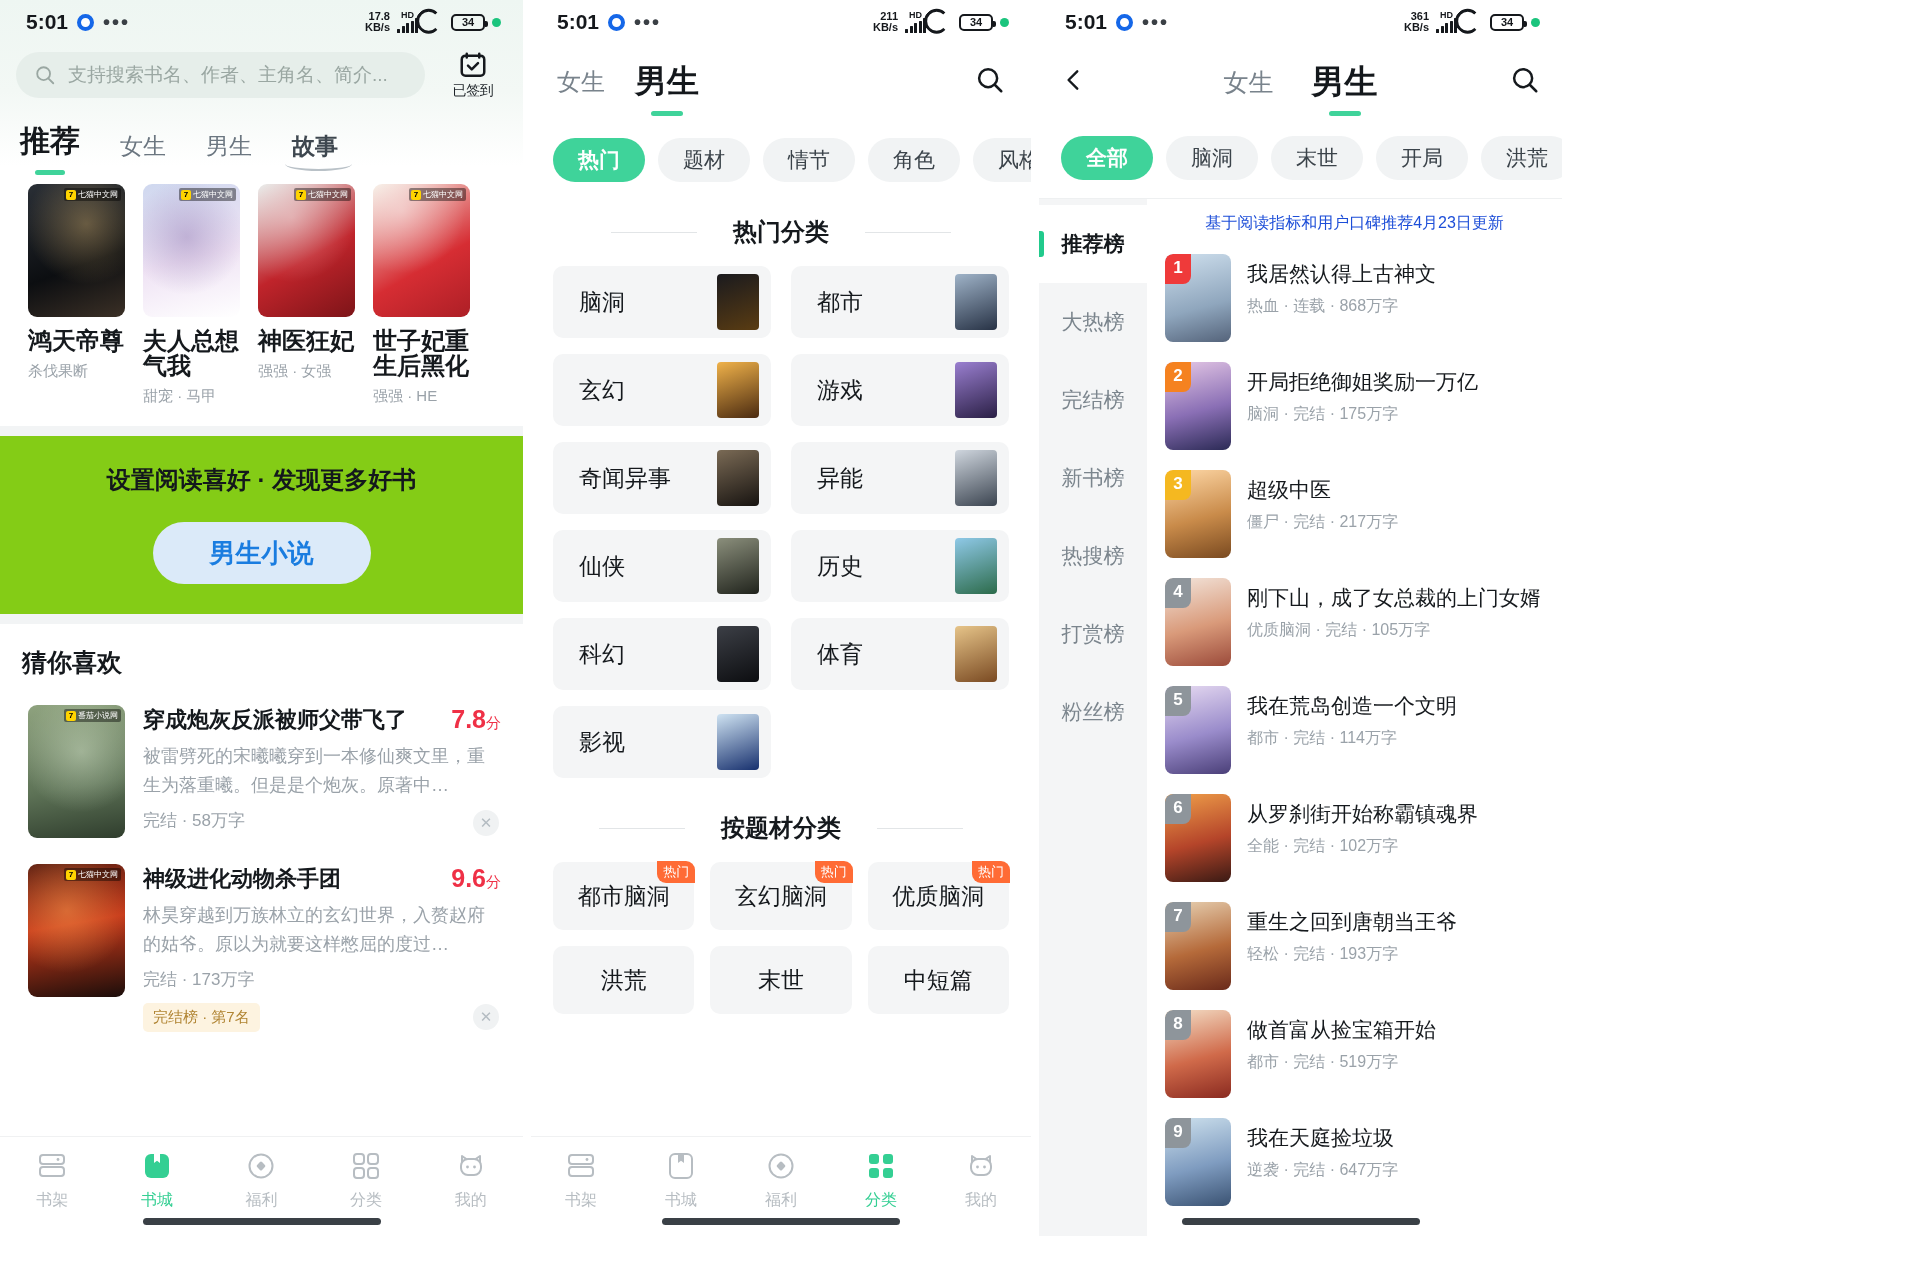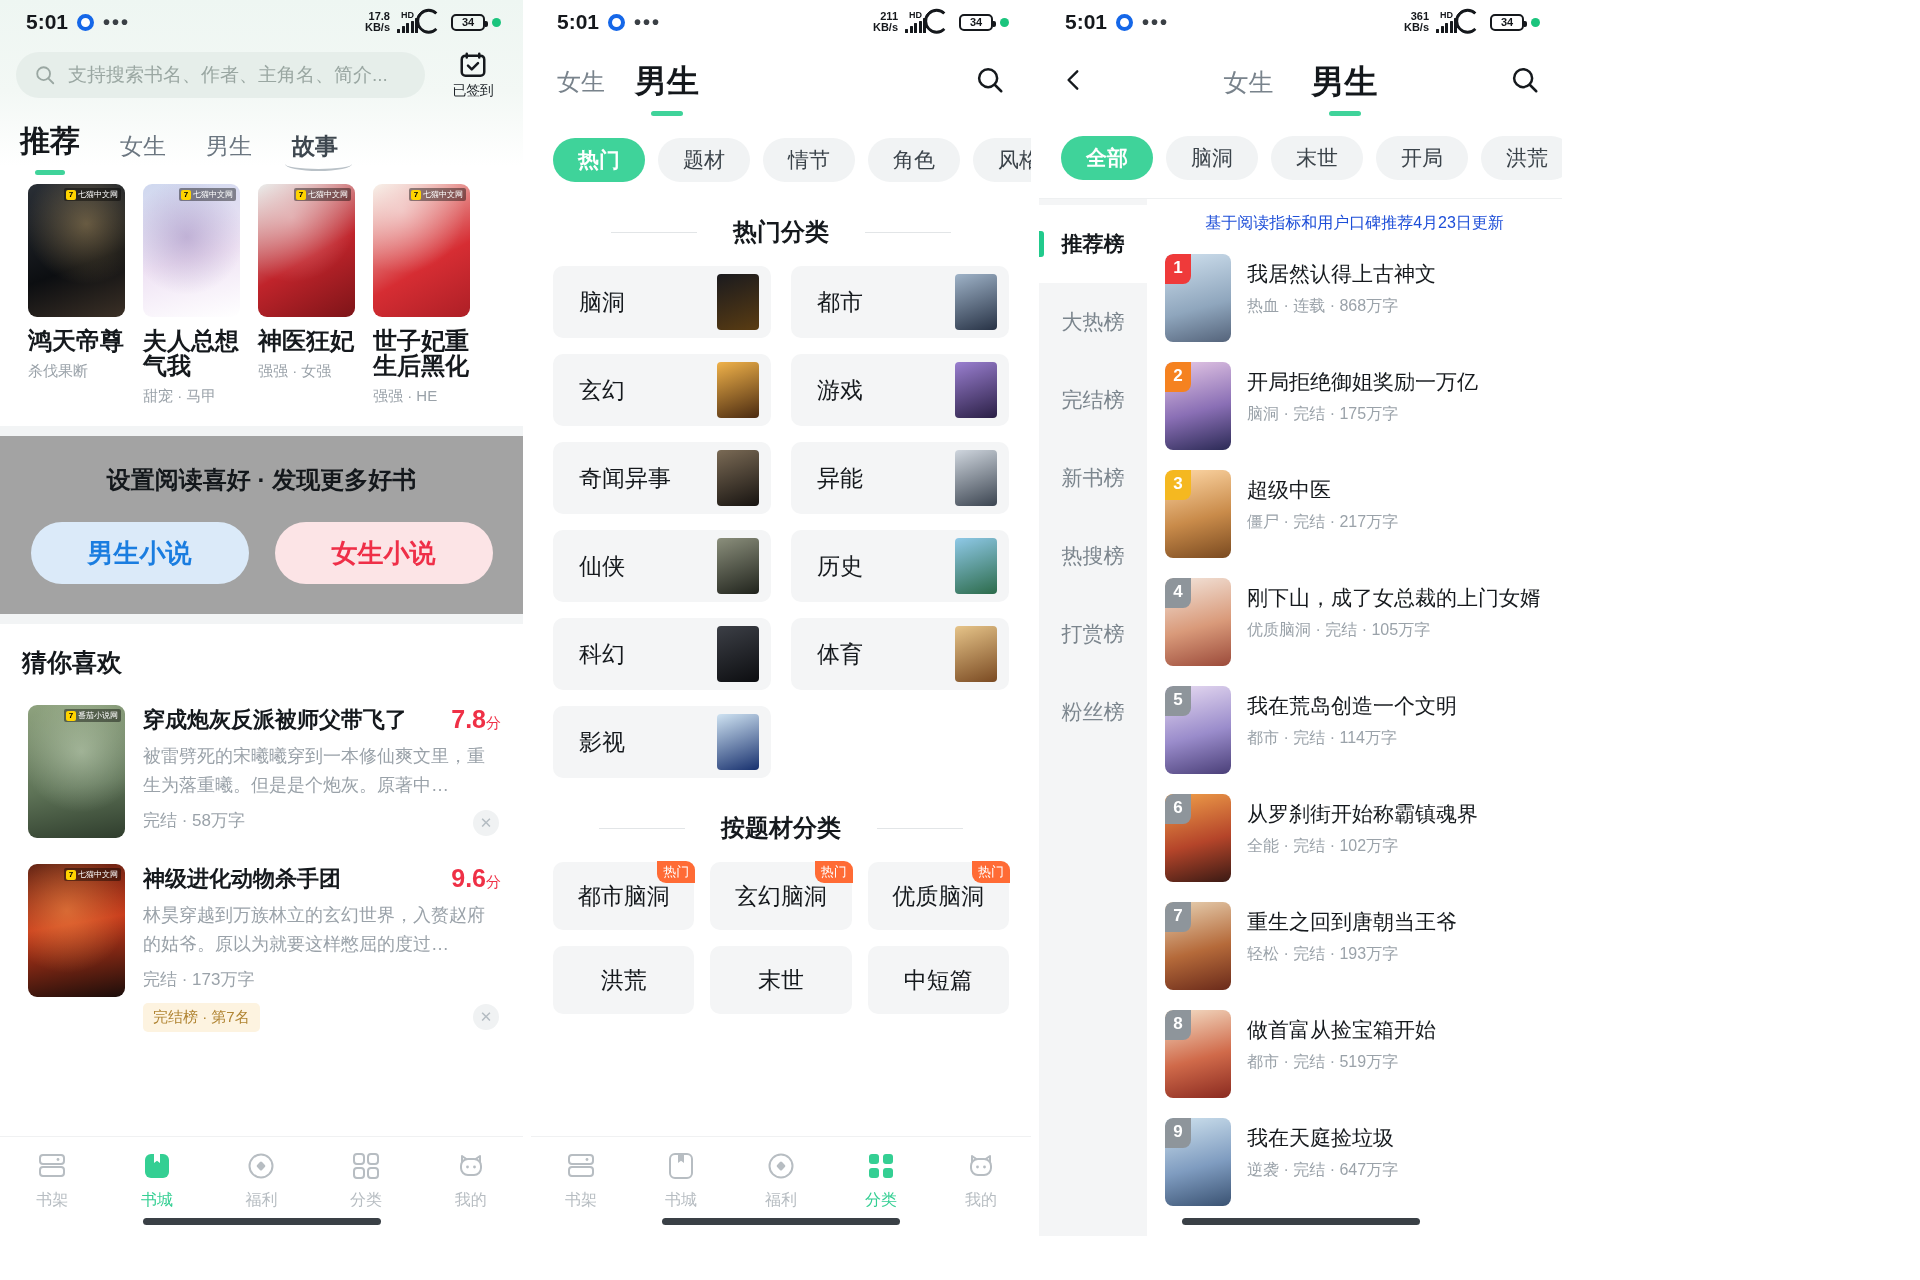--- a/index.html
+++ b/index.html
@@ -88,21 +88,21 @@
     background:rgba(0,0,0,.42); color:#fff; font-size:8px; line-height:13px;
     padding:0 3px 0 14px; white-space:nowrap;
   }
   .logo7::before{
     content:'7'; position:absolute; left:2px; top:1.5px; width:10px;height:10px;
     background:#ffd400; color:#000; font-size:8px; font-weight:700;
     line-height:10px; text-align:center; border-radius:2px;
   }
 
   .sec-divider { height:10px; background:#f2f4f5; }
-  .prefcard { background:#a3a3a3; padding: 28px 10px 30px;}
+  .prefcard { background:#84cc16; padding: 28px 10px 30px;}
   .prefcard h3 { text-align:center; font-size:24px; font-weight:700; color:#14181c; }
   .prefbtns { display:flex; gap:26px; justify-content:center; margin-top:26px;}
   .pill {
     width:218px; height:62px; border-radius:31px;
     display:flex; align-items:center; justify-content:center;
     font-size:26px; font-weight:700;
   }
   .pill.boy { background:#dbeaf9; color:#1a7de0; }
   .pill.girl { background:#fce4e6; color:#ef2f48; }
 
@@ -288,21 +288,20 @@
         <div class="tag">强强 · HE</div>
       </div>
     </div>
 
     <div class="sec-divider"></div>
 
     <div class="prefcard">
       <h3>设置阅读喜好 · 发现更多好书</h3>
       <div class="prefbtns">
         <div class="pill boy">男生小说</div>
-        <div class="pill girl">女生小说</div>
       </div>
     </div>
 
     <div class="sec-divider"></div>
 
     <div class="guess">
       <h3>猜你喜欢</h3>
 
       <div class="grow">
         <div class="gcover" style="background:linear-gradient(170deg,#8fa37f,#5d7256 60%,#2f3d2d);">

